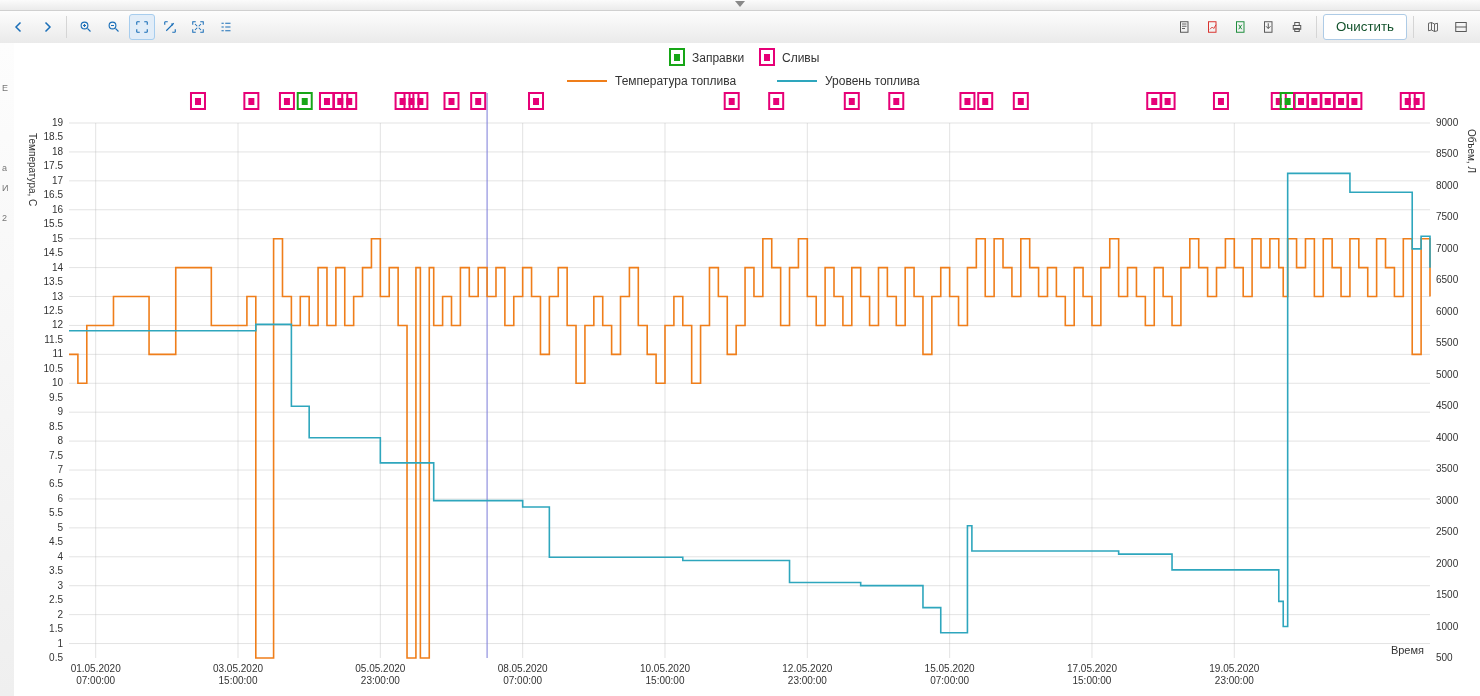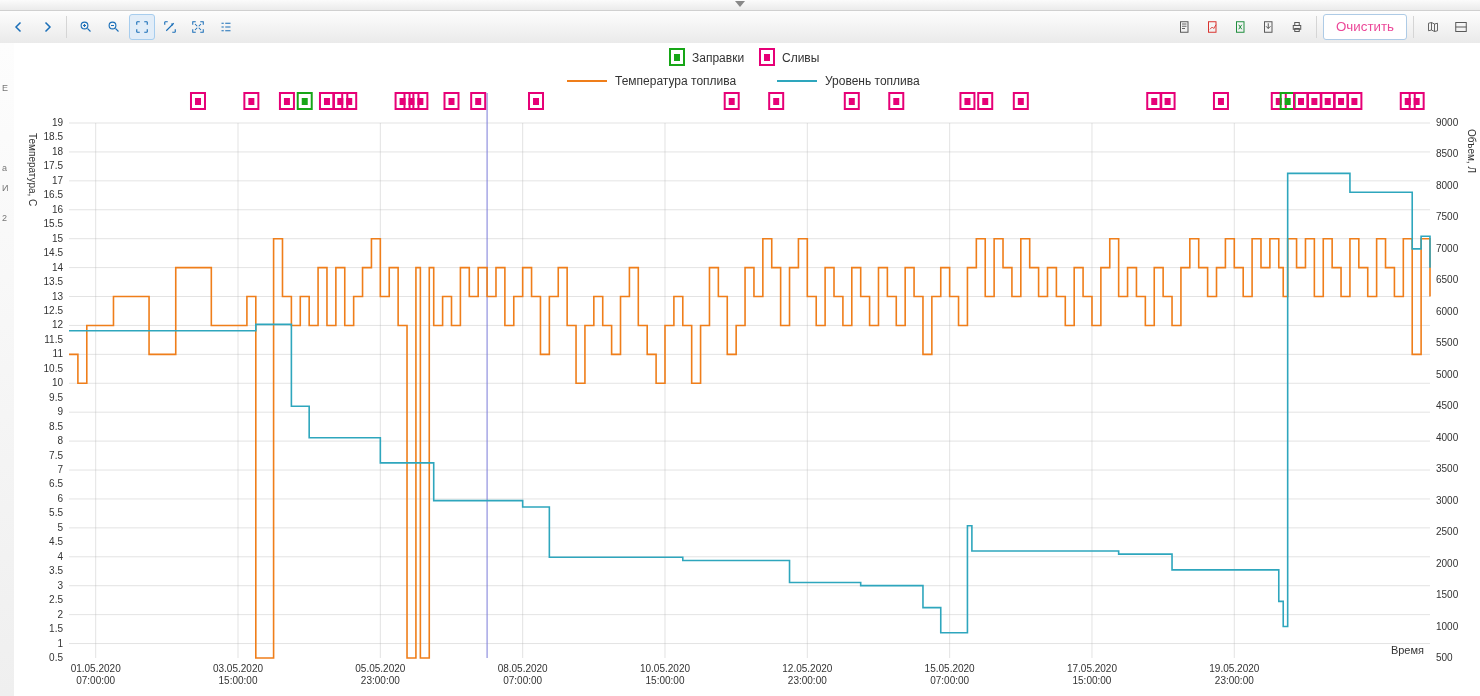--- a/index.html
+++ b/index.html
@@ -43,21 +43,21 @@
     background:transparent;
   }
   .tbbtn.active { background:#e2edf8; border-color:#a7cdee; }
   .tbbtn svg { width:16px; height:16px; }
   .tbbtn.red svg * { stroke:#d9302c; fill:none;}
   .tbbtn.green svg * { stroke:#1a8c3a; fill:none;}
   .tbbtn.grey svg * { stroke:#555; fill:none;}
   .cleartxt {
     padding:0 12px; height:26px; line-height:24px;
     border:1px solid #aecbe6; border-radius:3px;
-    background:#fff; color:#ec4899; cursor:pointer;
+    background:#fff; color:#14532d; cursor:pointer;
   }
   .sep { width:1px; height:22px; background:#d5d5d5; margin:0 4px;}
 
   
   .leftruler {
     position:absolute; left:0; top:43px; bottom:0; width:14px;
     background:linear-gradient(#fdfdfd,#efefef);
     border-right:1px solid #d6d6d6;
     font-size:9px; color:#777;
   }

